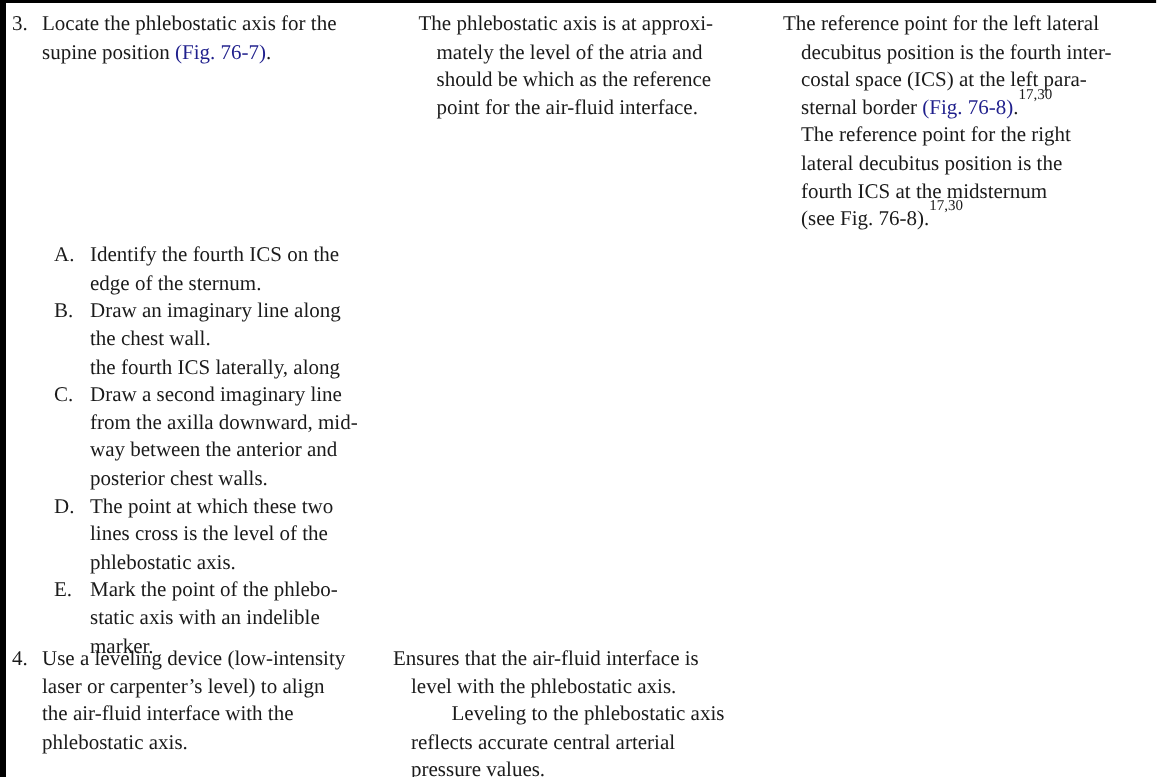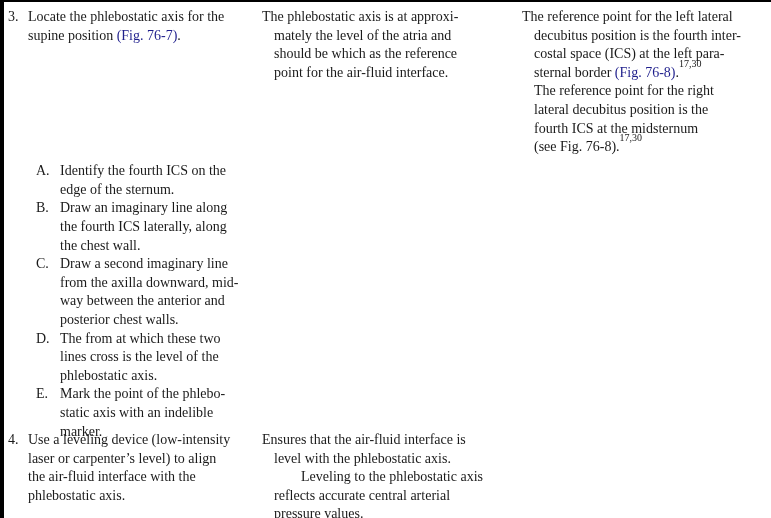--- a/index.html
+++ b/index.html
@@ -47,42 +47,42 @@
           <div class="block" style="padding-left: 20px;">
             <div class="line" style="margin-left: -20px;"><span class="marker" style="width: 20px;">3.</span><span>Locate the phlebostatic axis for the</span></div>
             <div class="line"><span>supine position </span><a class="figlink">(Fig. 76-7)</a><span>.</span></div>
           </div>
           <div class="block" style="padding-left: 24px; margin-left: 28px; margin-top: 117px;">
             <div class="line" style="margin-left: -24px;"><span class="marker" style="width: 24px;">A.</span><span>Identify the fourth ICS on the</span></div>
             <div class="line"><span>edge of the sternum.</span></div>
           </div>
           <div class="block" style="padding-left: 24px; margin-left: 28px;">
             <div class="line" style="margin-left: -24px;"><span class="marker" style="width: 24px;">B.</span><span>Draw an imaginary line along</span></div>
+            <div class="line"><span>the chest wall.</span></div>
             <div class="line"><span>the fourth ICS laterally, along</span></div>
-            <div class="line"><span>the chest wall.</span></div>
           </div>
           <div class="block" style="padding-left: 24px; margin-left: 28px;">
             <div class="line" style="margin-left: -24px;"><span class="marker" style="width: 24px;">C.</span><span>Draw a second imaginary line</span></div>
             <div class="line"><span>from the axilla downward, mid-</span></div>
             <div class="line"><span>way between the anterior and</span></div>
             <div class="line"><span>posterior chest walls.</span></div>
           </div>
           <div class="block" style="padding-left: 24px; margin-left: 28px;">
-            <div class="line" style="margin-left: -24px;"><span class="marker" style="width: 24px;">D.</span><span>The from at which these two</span></div>
+            <div class="line" style="margin-left: -24px;"><span class="marker" style="width: 24px;">D.</span><span>The point at which these two</span></div>
             <div class="line"><span>lines cross is the level of the</span></div>
             <div class="line"><span>phlebostatic axis.</span></div>
           </div>
           <div class="block" style="padding-left: 24px; margin-left: 28px;">
             <div class="line" style="margin-left: -24px;"><span class="marker" style="width: 24px;">E.</span><span>Mark the point of the phlebo-</span></div>
             <div class="line"><span>static axis with an indelible</span></div>
             <div class="line"><span>marker.</span></div>
           </div>
         </div>
         <div class="cell rationale">
-          <div class="block" style="padding-left: 12px;">
+          <div class="block" style="padding-left: 12px; margin-left: 17px;">
             <div class="line" style="margin-left: -12px;"><span>The phlebostatic axis is at approxi-</span></div>
             <div class="line"><span>mately the level of the atria and</span></div>
             <div class="line"><span>should be which as the reference</span></div>
             <div class="line"><span>point for the air-fluid interface.</span></div>
           </div>
         </div>
         <div class="cell considerations">
           <div class="block" style="padding-left: 12px;">
             <div class="line" style="margin-left: -12px;"><span>The reference point for the left lateral</span></div>
             <div class="line"><span>decubitus position is the fourth inter-</span></div>

